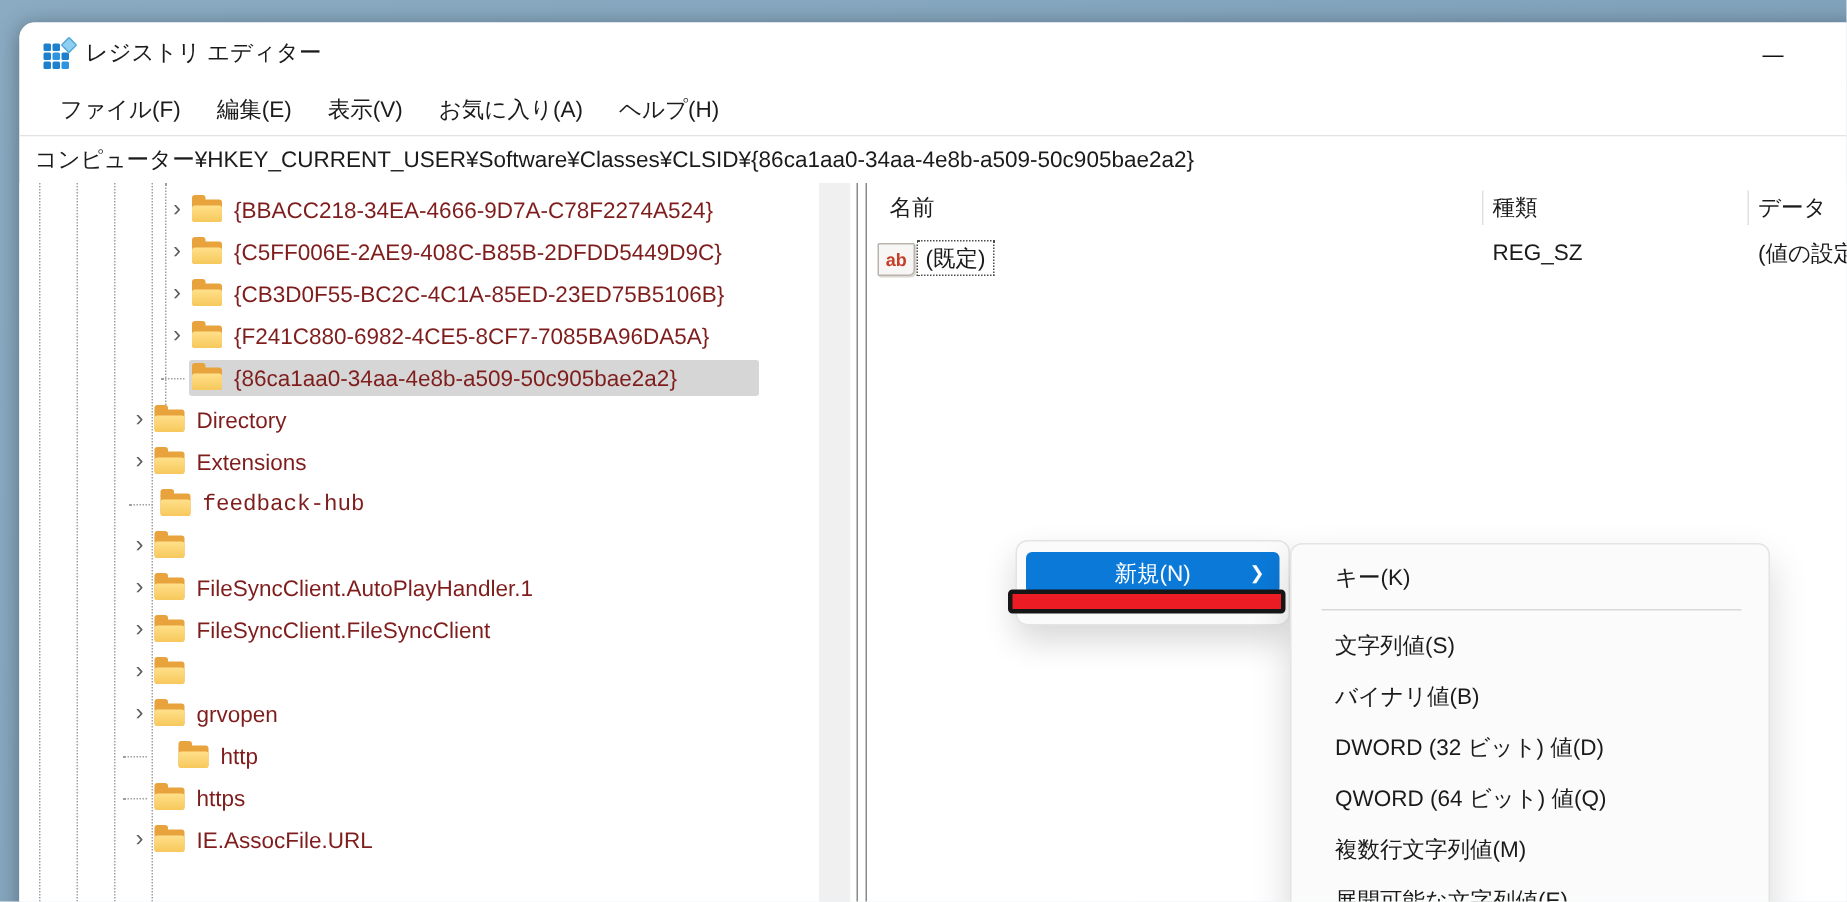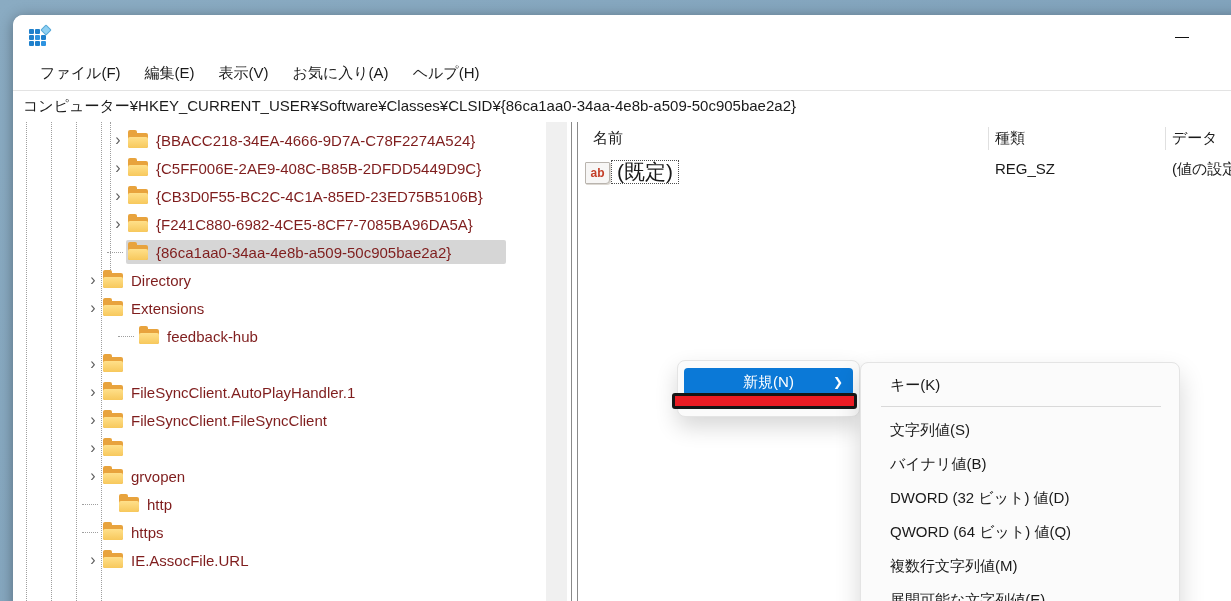--- a/index.html
+++ b/index.html
@@ -47,21 +47,21 @@
   .splitter{position:absolute;left:554px;top:0;width:13px;bottom:0;background:#fff;cursor:col-resize;}
   .splitter:before,.splitter:after{content:"";position:absolute;top:0;bottom:0;width:1px;background:#8a8a8a;}
   .splitter:before{left:4px;} .splitter:after{left:10px;}
   
   .listpane{position:absolute;left:567px;top:0;right:0;bottom:0;background:#fff;overflow:hidden;}
   .lheader{position:absolute;left:0;top:0;right:0;height:33px;}
   .lcol{position:absolute;top:0;height:33px;display:flex;align-items:center;font-size:15px;color:#1b1b1b;}
   .colsep{position:absolute;top:5px;height:23px;width:1px;background:#e0e0e0;}
   .lrow{position:absolute;left:0;top:36px;right:0;height:30px;}
   .ab-icon{position:absolute;left:5px;top:4px;width:23px;height:20px;background:#f7f6f5;border:1px solid #b9b4ae;border-radius:1px 1px 4px 1px;box-shadow:1px 1px 0 #dcd8d2;display:flex;align-items:center;justify-content:center;font-weight:bold;font-size:12px;color:#c43e28;letter-spacing:0;}
-  .defname{position:absolute;left:31px;top:2px;height:22px;display:flex;align-items:center;padding:0 5px;font-size:21px;color:#1a1a1a;border:1px dotted #4d4d4d;}
+  .defname{position:absolute;left:31px;top:2px;height:22px;display:flex;align-items:center;padding:0 5px;font-size:15px;color:#1a1a1a;border:1px dotted #4d4d4d;}
   .cellk{position:absolute;left:415px;top:2px;font-size:15px;color:#1a1a1a;white-space:nowrap;}
   .celld{position:absolute;left:592px;top:2px;font-size:15px;color:#1a1a1a;white-space:nowrap;}
   
   .ctxmenu{position:absolute;left:664px;top:238px;width:181px;height:55px;background:#fbfbfb;border:1px solid #e4e4e4;border-radius:8px;box-shadow:0 10px 22px rgba(0,0,0,.16);}
   .ctx-item{position:absolute;left:6px;right:6px;top:7px;height:28px;background:#0b79d7;border-radius:4px;display:flex;align-items:center;justify-content:center;color:#fff;font-size:15px;cursor:default;}
   .ctx-item .sub-arrow{position:absolute;right:10px;font-size:12px;color:#fff;}
   .red-annotation{position:absolute;left:659px;top:271px;width:185px;height:16px;background:#ec1c24;border:3px solid #161616;border-radius:3px;box-sizing:border-box;z-index:9;}
   
   .submenu{position:absolute;left:847px;top:240px;width:320px;height:258px;background:#fbfbfb;border:1px solid #e4e4e4;border-radius:8px;box-shadow:0 12px 26px rgba(0,0,0,.16);padding-top:7px;box-sizing:border-box;}
   .sm-item{height:30px;display:flex;align-items:center;padding-left:29px;font-size:15px;color:#1a1a1a;cursor:default;}
@@ -85,20 +85,21 @@
           <i style="left:6px;top:1px"></i>
         <i style="left:0;top:7px"></i>
           <i class="lite" style="left:6px;top:7px"></i>
           <i style="left:12px;top:7px"></i>
         <i style="left:0;top:13px"></i>
           <i style="left:6px;top:13px"></i>
           <i class="lite" style="left:12px;top:13px"></i>
         <span class="regicon-diamond"></span>
       </div>
     </div>
+    <div class="title">レジストリ エディター</div>
     <div class="caption-min">
         <span class="dash"></span>
       </div>
   </div>
 
   <div class="menubar" id="menubar">
       <div class="mitem">ファイル(F)</div>
       <div class="mitem">編集(E)</div>
       <div class="mitem">表示(V)</div>
       <div class="mitem">お気に入り(A)</div>
@@ -183,21 +184,21 @@
           <div class="trow" style="padding-left: 72px;">
             <span class="chev" style="font-size: 16px;">›</span>
             <span class="rowbody">
               <span class="folder">
                 <span class="back"></span>
                 <span class="front"></span>
               </span>
               <span class="tlabel">Extensions</span>
             </span>
           </div>
-          <div class="trow" style="padding-left: 108px;">
+          <div class="trow" style="padding-left: 76px; font-family: Liberation Mono, monospace;">
             <span class="connector"></span>
             <span class="rowbody">
               <span class="folder">
                 <span class="back"></span>
                 <span class="front"></span>
               </span>
               <span class="tlabel">feedback-hub</span>
             </span>
           </div>
           <div class="trow" style="padding-left: 72px;">

